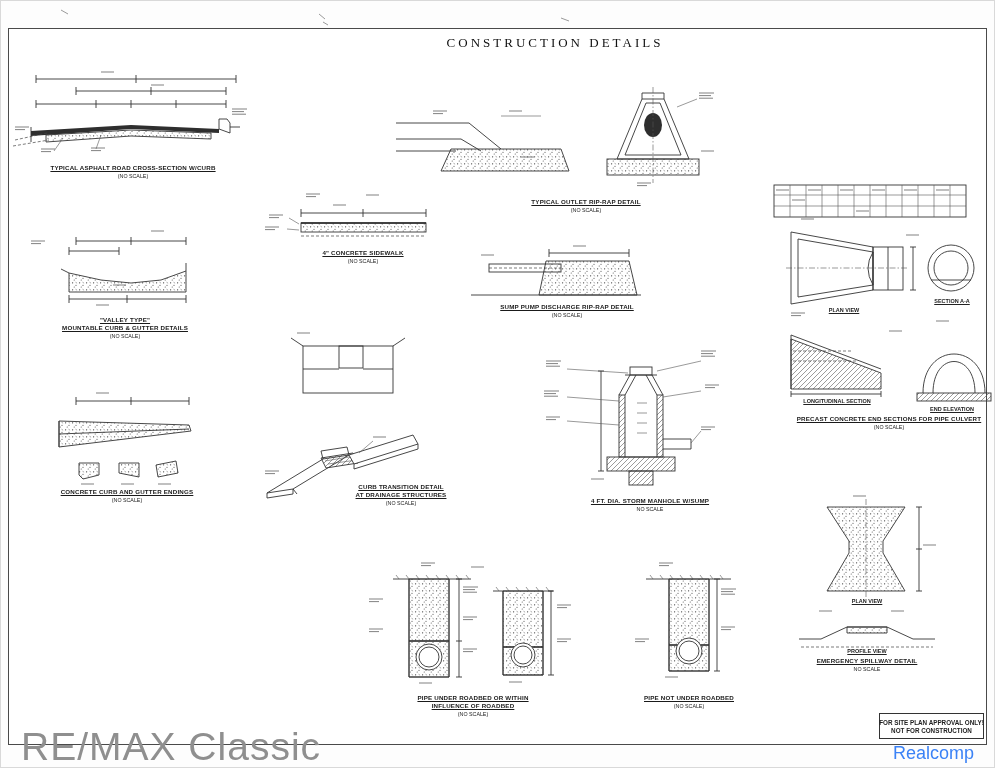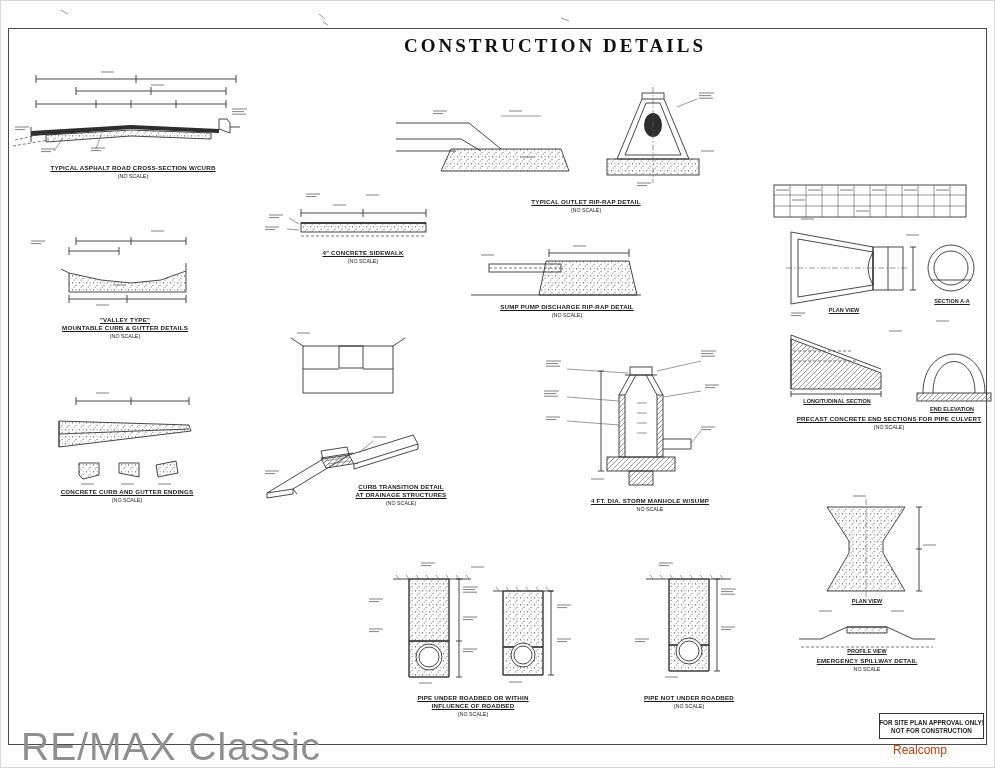--- a/index.html
+++ b/index.html
@@ -12,29 +12,29 @@
   .thin{stroke:#555;stroke-width:.6;fill:none}
   .thick{stroke:#222;stroke-width:1.5;fill:none}
   .dash{stroke:#444;stroke-width:.7;fill:none;stroke-dasharray:3 2}
   .cl{stroke:#555;stroke-width:.6;fill:none;stroke-dasharray:6 2 1.5 2}
   .spk{fill:url(#speck);stroke:#333;stroke-width:.9}
   .dg{fill:url(#diag);stroke:#333;stroke-width:.9}
   .solid{fill:#2e2e2e;stroke:none}
   .wh{fill:#fff;stroke:#333;stroke-width:.9}
   .note{stroke:#6b6b6b;stroke-width:.85;fill:none}
   .faint{stroke:#9a9a9a;stroke-width:1;fill:none}
-  .page-title{position:absolute;left:554px;top:34px;transform:translateX(-50%);font-family:"Liberation Serif",serif;font-weight:700;font-size:19px;letter-spacing:3px;color:#111;white-space:nowrap}
+  .page-title{position:absolute;left:554px;top:34px;transform:translateX(-50%);font-family:"Liberation Serif",serif;font-weight:400;font-size:13px;letter-spacing:3px;color:#111;white-space:nowrap}
   .cap{position:absolute;transform:translateX(-50%);text-align:center;color:#1a1a1a;white-space:nowrap;line-height:1.25}
   .cap .t{font-size:6.2px;font-weight:700;letter-spacing:.2px;text-decoration:underline}
   .cap .s{font-size:5.3px;font-weight:400;margin-top:1px}
   .sublabel{position:absolute;transform:translateX(-50%);font-size:5.5px;font-weight:700;color:#222;white-space:nowrap;text-decoration:underline}
   .approval{position:absolute;left:878px;top:712px;width:105px;height:26px;border:1.3px solid #333;display:flex;flex-direction:column;align-items:center;justify-content:center;gap:1px;background:#fff}
   .approval div{font-size:6.3px;font-weight:700;color:#222;white-space:nowrap}
   .wm-left{position:absolute;left:20px;top:724px;font-size:39px;color:#8f8f8f;letter-spacing:1px;z-index:5}
-  .wm-right{position:absolute;left:892px;top:742px;font-size:12px;color:#c2410c;z-index:5}
+  .wm-right{position:absolute;left:892px;top:742px;font-size:18px;color:#3b82f6;z-index:5}
 </style>
 </head>
 <body>
 
 <div id="page">
   <div class="sheet-border"></div>
 
   <svg id="dwg" width="995" height="768" viewBox="0 0 995 768">
     <defs>
       <pattern id="speck" width="7" height="7" patternUnits="userSpaceOnUse">

